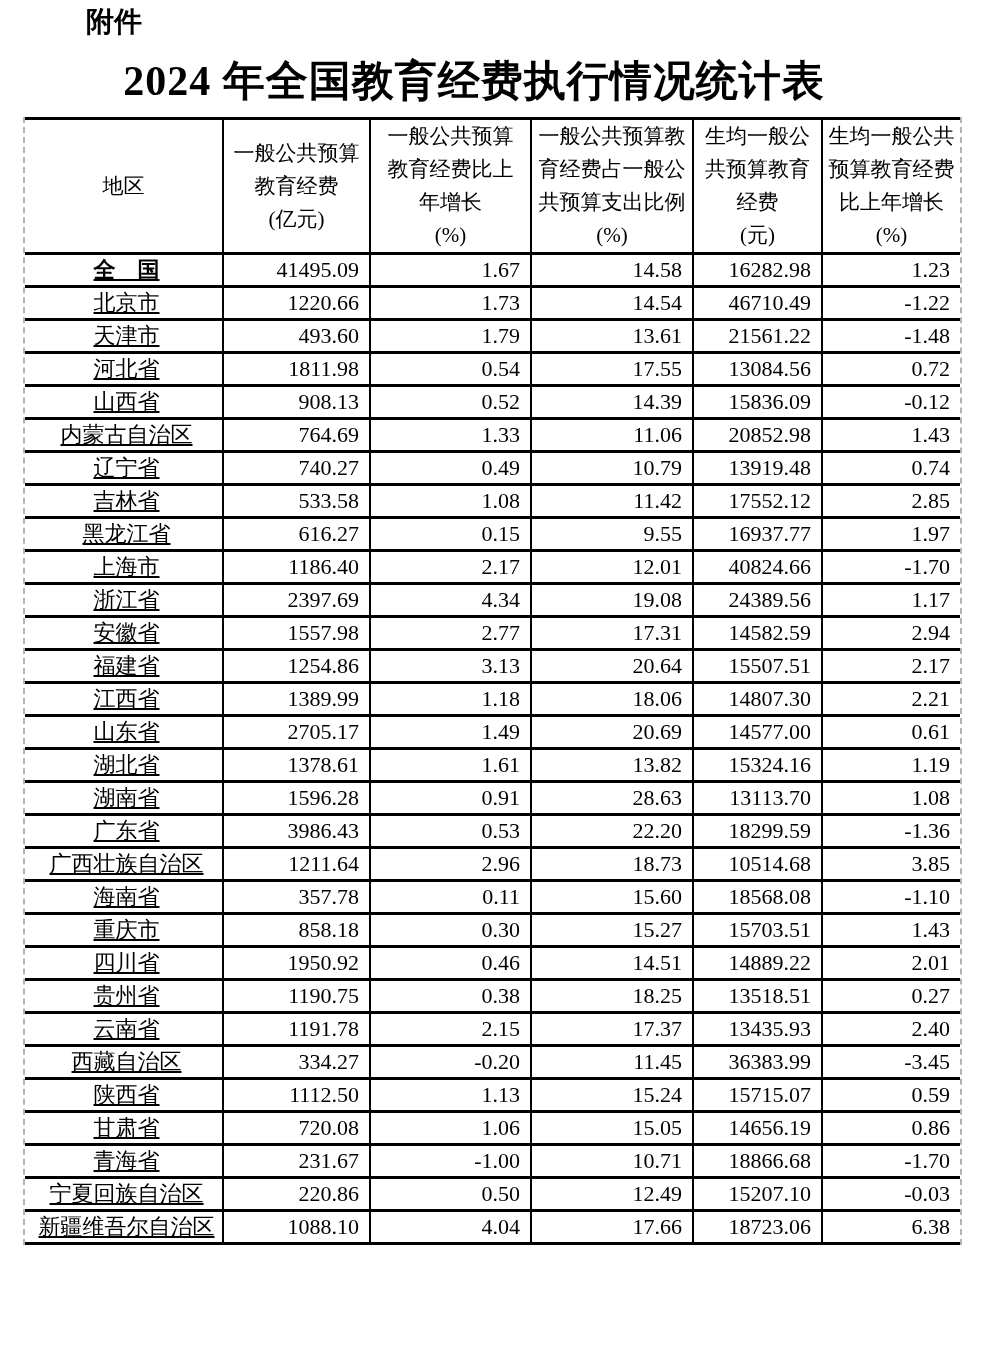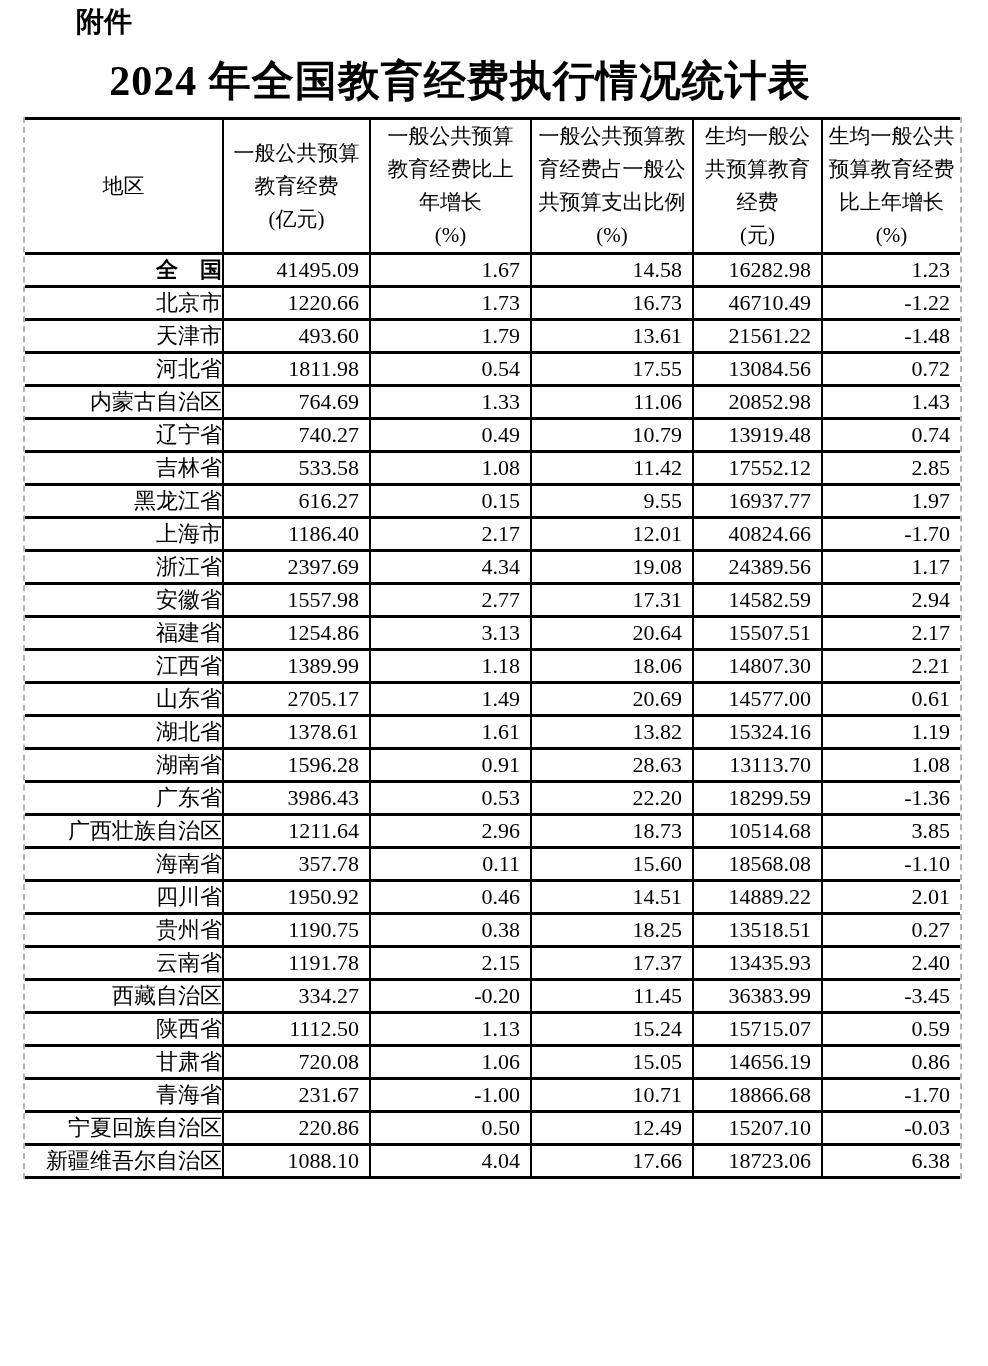--- a/index.html
+++ b/index.html
@@ -6,29 +6,29 @@
   html, body { background: #ffffff; }
   body {
     width: 988px; height: 1366px;
     position: relative;
     overflow: hidden;
     font-family: "Liberation Serif", "DejaVu Serif", serif;
     color: #000000;
   }
   .attachment-label {
     position: absolute;
-    left: 76px; top: 6px;
+    left: 86px; top: 6px;
     font-family: "Liberation Sans", "DejaVu Sans", sans-serif;
     font-weight: bold;
     font-size: 28px;
     line-height: 32px;
   }
   .doc-title {
     position: absolute;
-    left: 4px; top: 56px;
+    left: 18px; top: 56px;
     width: 912px;
     text-align: center;
     font-weight: bold;
     font-size: 42px;
     line-height: 50px;
     letter-spacing: 1px;
     white-space: nowrap;
   }
   .table-wrap {
     position: absolute;
@@ -66,21 +66,21 @@
   table.stats td + td { border-left: 2px solid #000; }
 
   table.stats td {
     border-bottom: 3px solid #000;
     height: 31px;
     font-size: 22px;
     vertical-align: middle;
     overflow: hidden;
     white-space: nowrap;
   }
-  table.stats td.region { text-align: right; padding-left: 6px; }
+  table.stats td.region { text-align: center; padding-left: 6px; text-decoration: underline; }
   table.stats td.num { text-align: right; padding-right: 10px; }
   table.stats tbody tr:first-child td.region { font-weight: bold; }
 </style>
 </head>
 <body>
 
 <div class="attachment-label">附件</div>
 
 <h1 class="doc-title">2024 年全国教育经费执行情况统计表</h1>
 
@@ -124,41 +124,49 @@
           <td class="num">41495.09</td>
           <td class="num">1.67</td>
           <td class="num">14.58</td>
           <td class="num">16282.98</td>
           <td class="num">1.23</td>
         </tr>
         <tr>
           <td class="region">北京市</td>
           <td class="num">1220.66</td>
           <td class="num">1.73</td>
-          <td class="num">16.73</td>
+          <td class="num">14.54</td>
           <td class="num">46710.49</td>
           <td class="num">-1.22</td>
         </tr>
         <tr>
           <td class="region">天津市</td>
           <td class="num">493.60</td>
           <td class="num">1.79</td>
           <td class="num">13.61</td>
           <td class="num">21561.22</td>
           <td class="num">-1.48</td>
         </tr>
         <tr>
           <td class="region">河北省</td>
           <td class="num">1811.98</td>
           <td class="num">0.54</td>
           <td class="num">17.55</td>
           <td class="num">13084.56</td>
           <td class="num">0.72</td>
         </tr>
         <tr>
+          <td class="region">山西省</td>
+          <td class="num">908.13</td>
+          <td class="num">0.52</td>
+          <td class="num">14.39</td>
+          <td class="num">15836.09</td>
+          <td class="num">-0.12</td>
+        </tr>
+        <tr>
           <td class="region">内蒙古自治区</td>
           <td class="num">764.69</td>
           <td class="num">1.33</td>
           <td class="num">11.06</td>
           <td class="num">20852.98</td>
           <td class="num">1.43</td>
         </tr>
         <tr>
           <td class="region">辽宁省</td>
           <td class="num">740.27</td>
@@ -265,20 +273,28 @@
         </tr>
         <tr>
           <td class="region">海南省</td>
           <td class="num">357.78</td>
           <td class="num">0.11</td>
           <td class="num">15.60</td>
           <td class="num">18568.08</td>
           <td class="num">-1.10</td>
         </tr>
         <tr>
+          <td class="region">重庆市</td>
+          <td class="num">858.18</td>
+          <td class="num">0.30</td>
+          <td class="num">15.27</td>
+          <td class="num">15703.51</td>
+          <td class="num">1.43</td>
+        </tr>
+        <tr>
           <td class="region">四川省</td>
           <td class="num">1950.92</td>
           <td class="num">0.46</td>
           <td class="num">14.51</td>
           <td class="num">14889.22</td>
           <td class="num">2.01</td>
         </tr>
         <tr>
           <td class="region">贵州省</td>
           <td class="num">1190.75</td>

